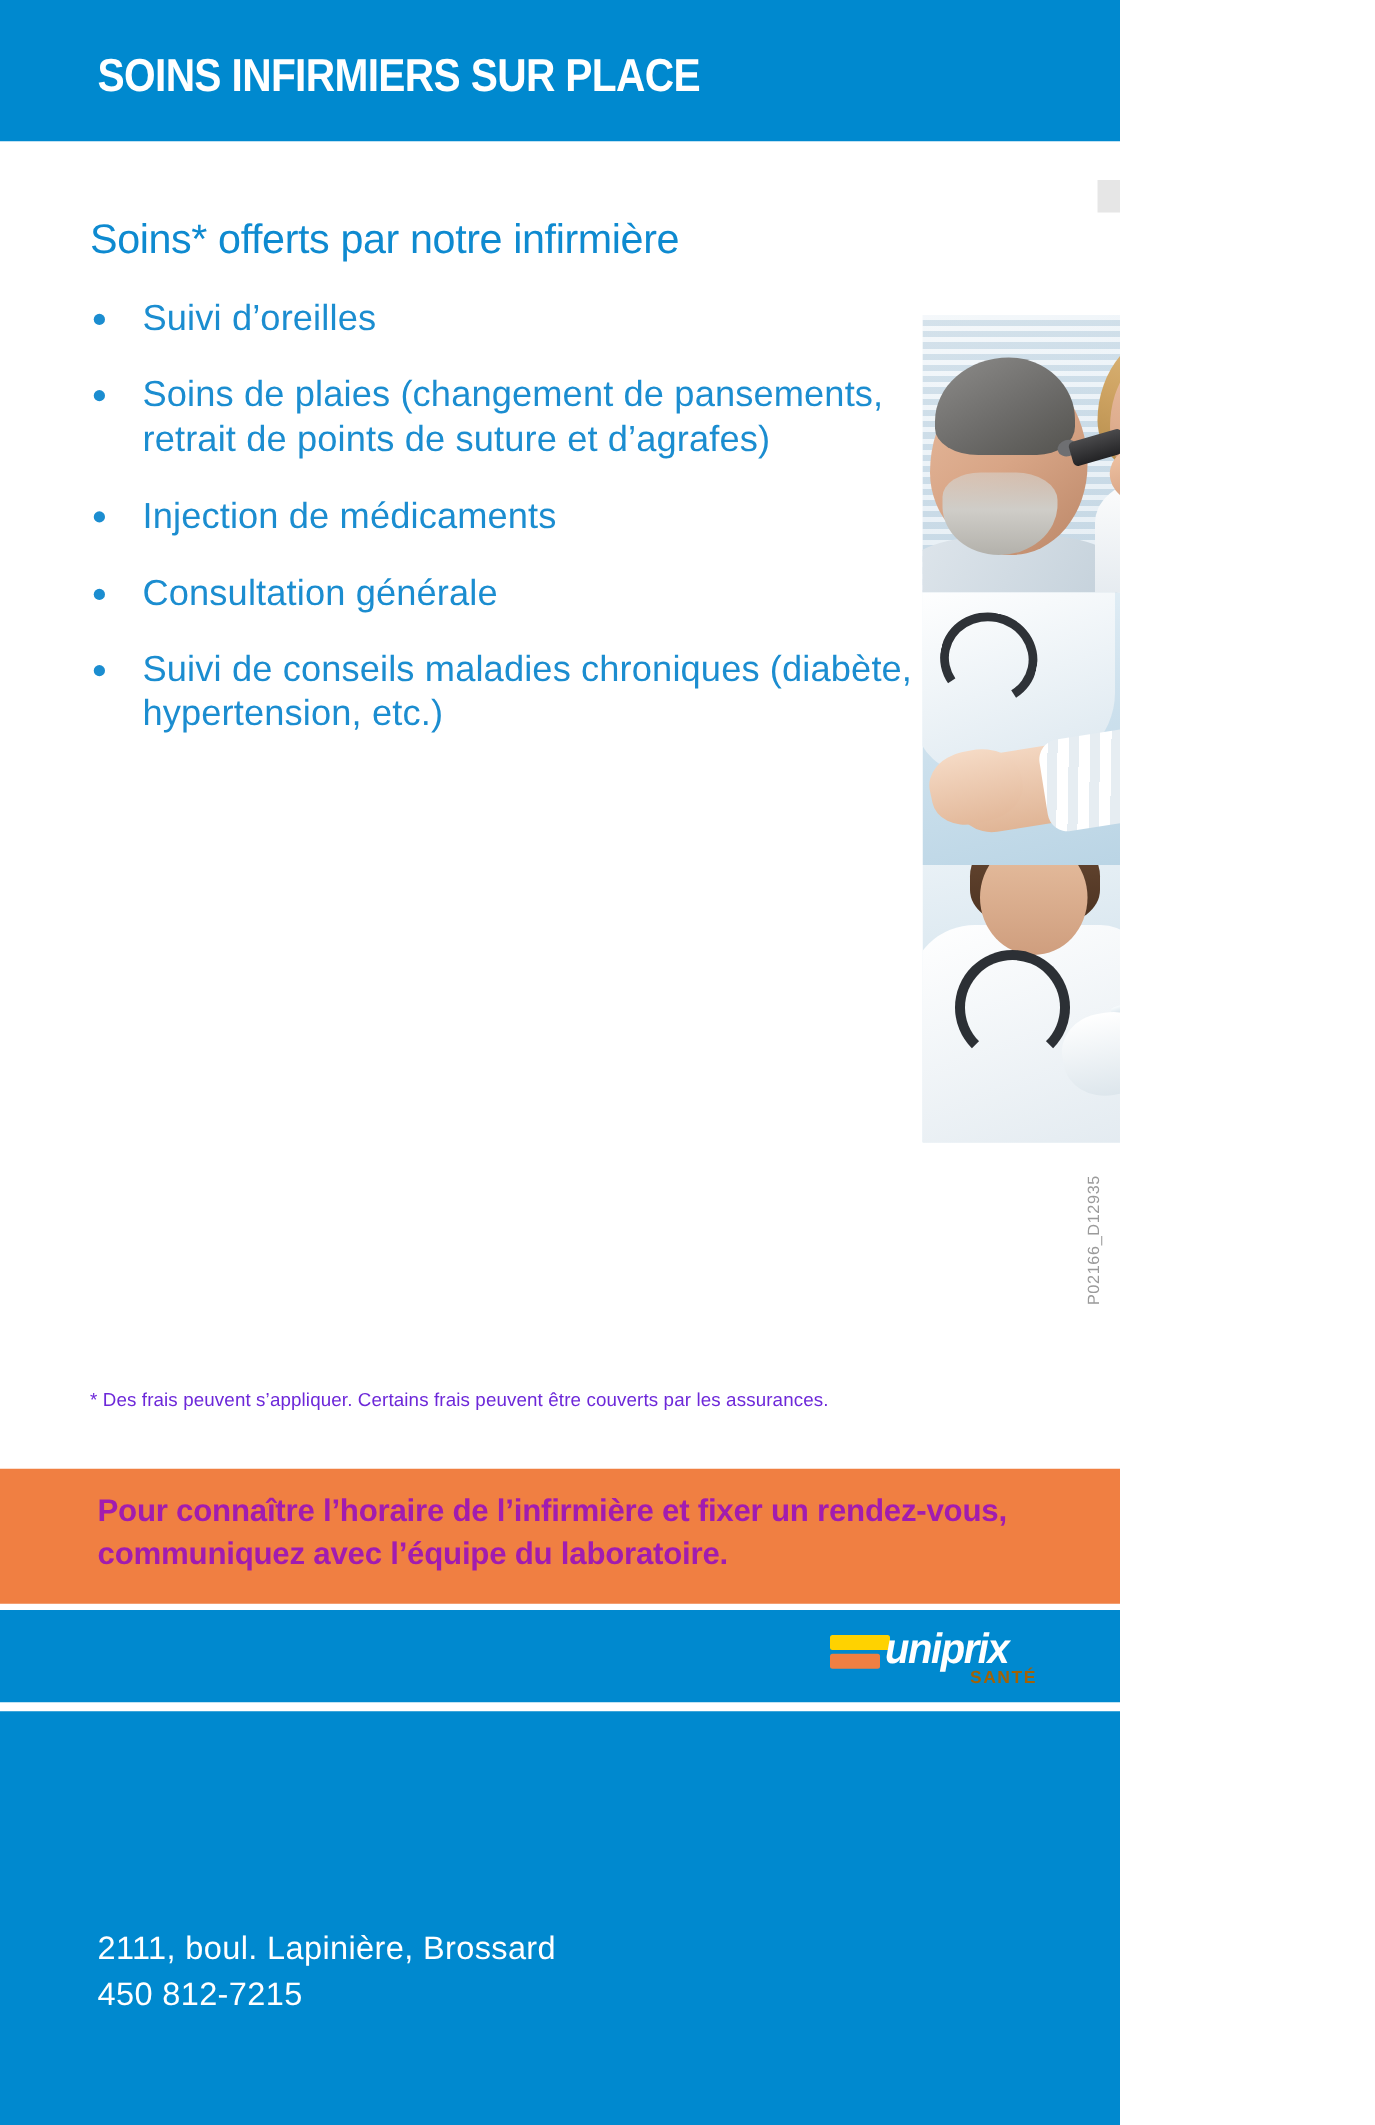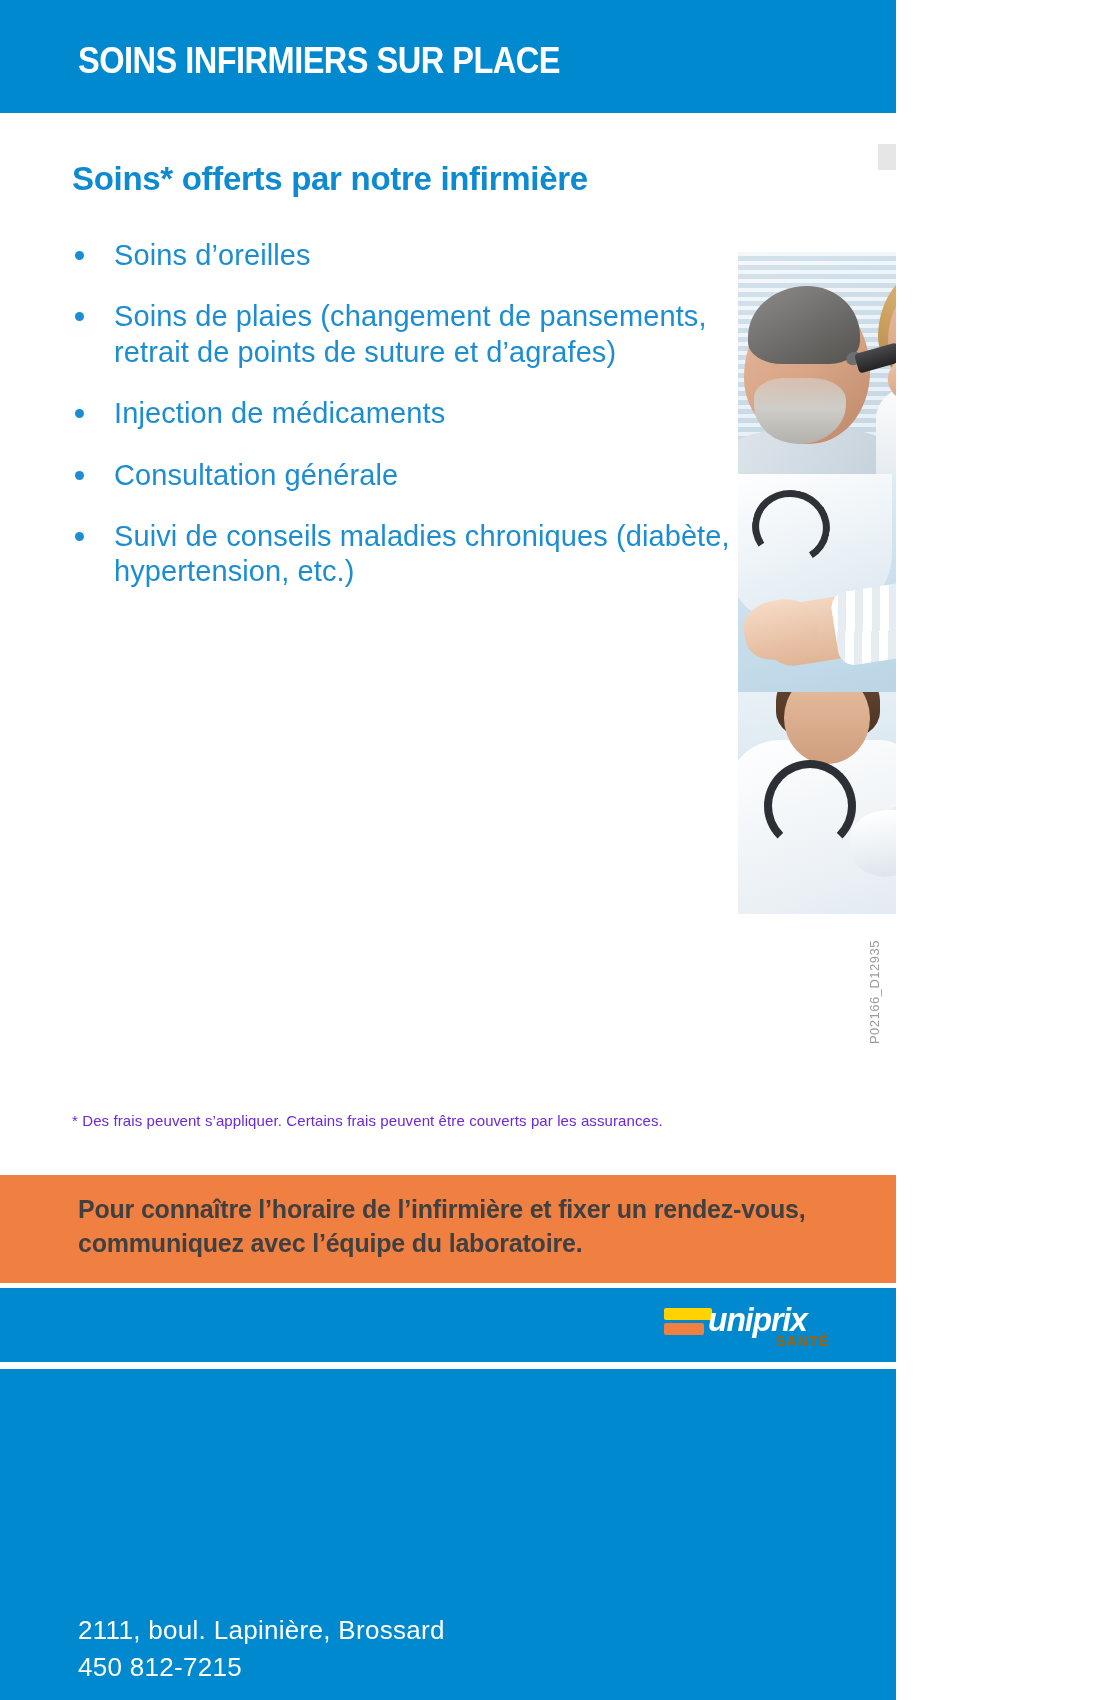--- a/index.html
+++ b/index.html
@@ -276,23 +276,23 @@
     width: 56px; height: 9px;
     border-radius: 3px;
     background: linear-gradient(180deg, #f7fbfd 0%, #c9d8e2 100%);
     transform: rotate(-18deg);
   }
 
   
   .section-heading {
     position: absolute;
     left: 72px;
-    top: 160px;
+    top: 172px;
     font-size: 33px;
-    font-weight: 700;
+    font-weight: 400;
     color: #0e8ad0;
     letter-spacing: -0.3px;
     z-index: 3;
   }
 
   .bullet-list {
     position: absolute;
     left: 72px;
     top: 238px;
     width: 660px;
@@ -354,21 +354,21 @@
     background: #f07f42;
   }
   .cta-text {
     position: absolute;
     left: 78px;
     top: 1192px;
     width: 960px;
     font-size: 25px;
     font-weight: 700;
     line-height: 1.36;
-    color: #404040;
+    color: #a21caf;
     letter-spacing: -0.2px;
   }
 
   
   .logo-band {
     position: absolute;
     left: 0;
     top: 1288px;
     width: 1100px;
     height: 74px;
@@ -431,21 +431,21 @@
     position: absolute;
     left: 0;
     top: 1369px;
     width: 1100px;
     height: 331px;
     background: #0089cf;
   }
   .address-block {
     position: absolute;
     left: 78px;
-    top: 1612px;
+    top: 1540px;
     font-size: 26px;
     line-height: 1.42;
     color: #ffffff;
     font-weight: 300;
     letter-spacing: 0.3px;
   }
 </style>
 </head>
 <body>
 
@@ -465,21 +465,21 @@
         <path d="M0 0 h26 v-20 h26 v20 h26 v26 h-26 v20 h-26 v-20 h-26 z" transform="translate(-34,158)"></path>
       </g>
     </svg>
   </div>
 
   <div class="section-heading">Soins* offerts par notre infirmière</div>
 
   <ul class="bullet-list">
     <li class="bullet-item">
       <span class="dot"></span>
-      <span>Soins d’oreilles</span>
+      <span>Suivi d’oreilles</span>
     </li>
     <li class="bullet-item">
       <span class="dot"></span>
       <span>Soins de plaies (changement de pansements, retrait de points de suture et d’agrafes)</span>
     </li>
     <li class="bullet-item">
       <span class="dot"></span>
       <span>Injection de médicaments</span>
     </li>
     <li class="bullet-item">

